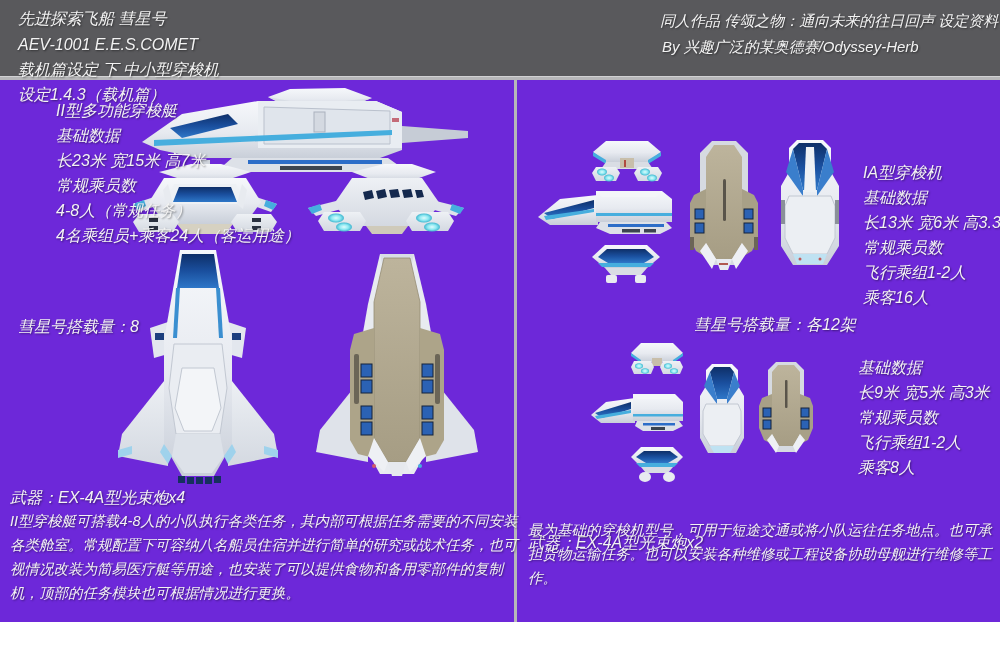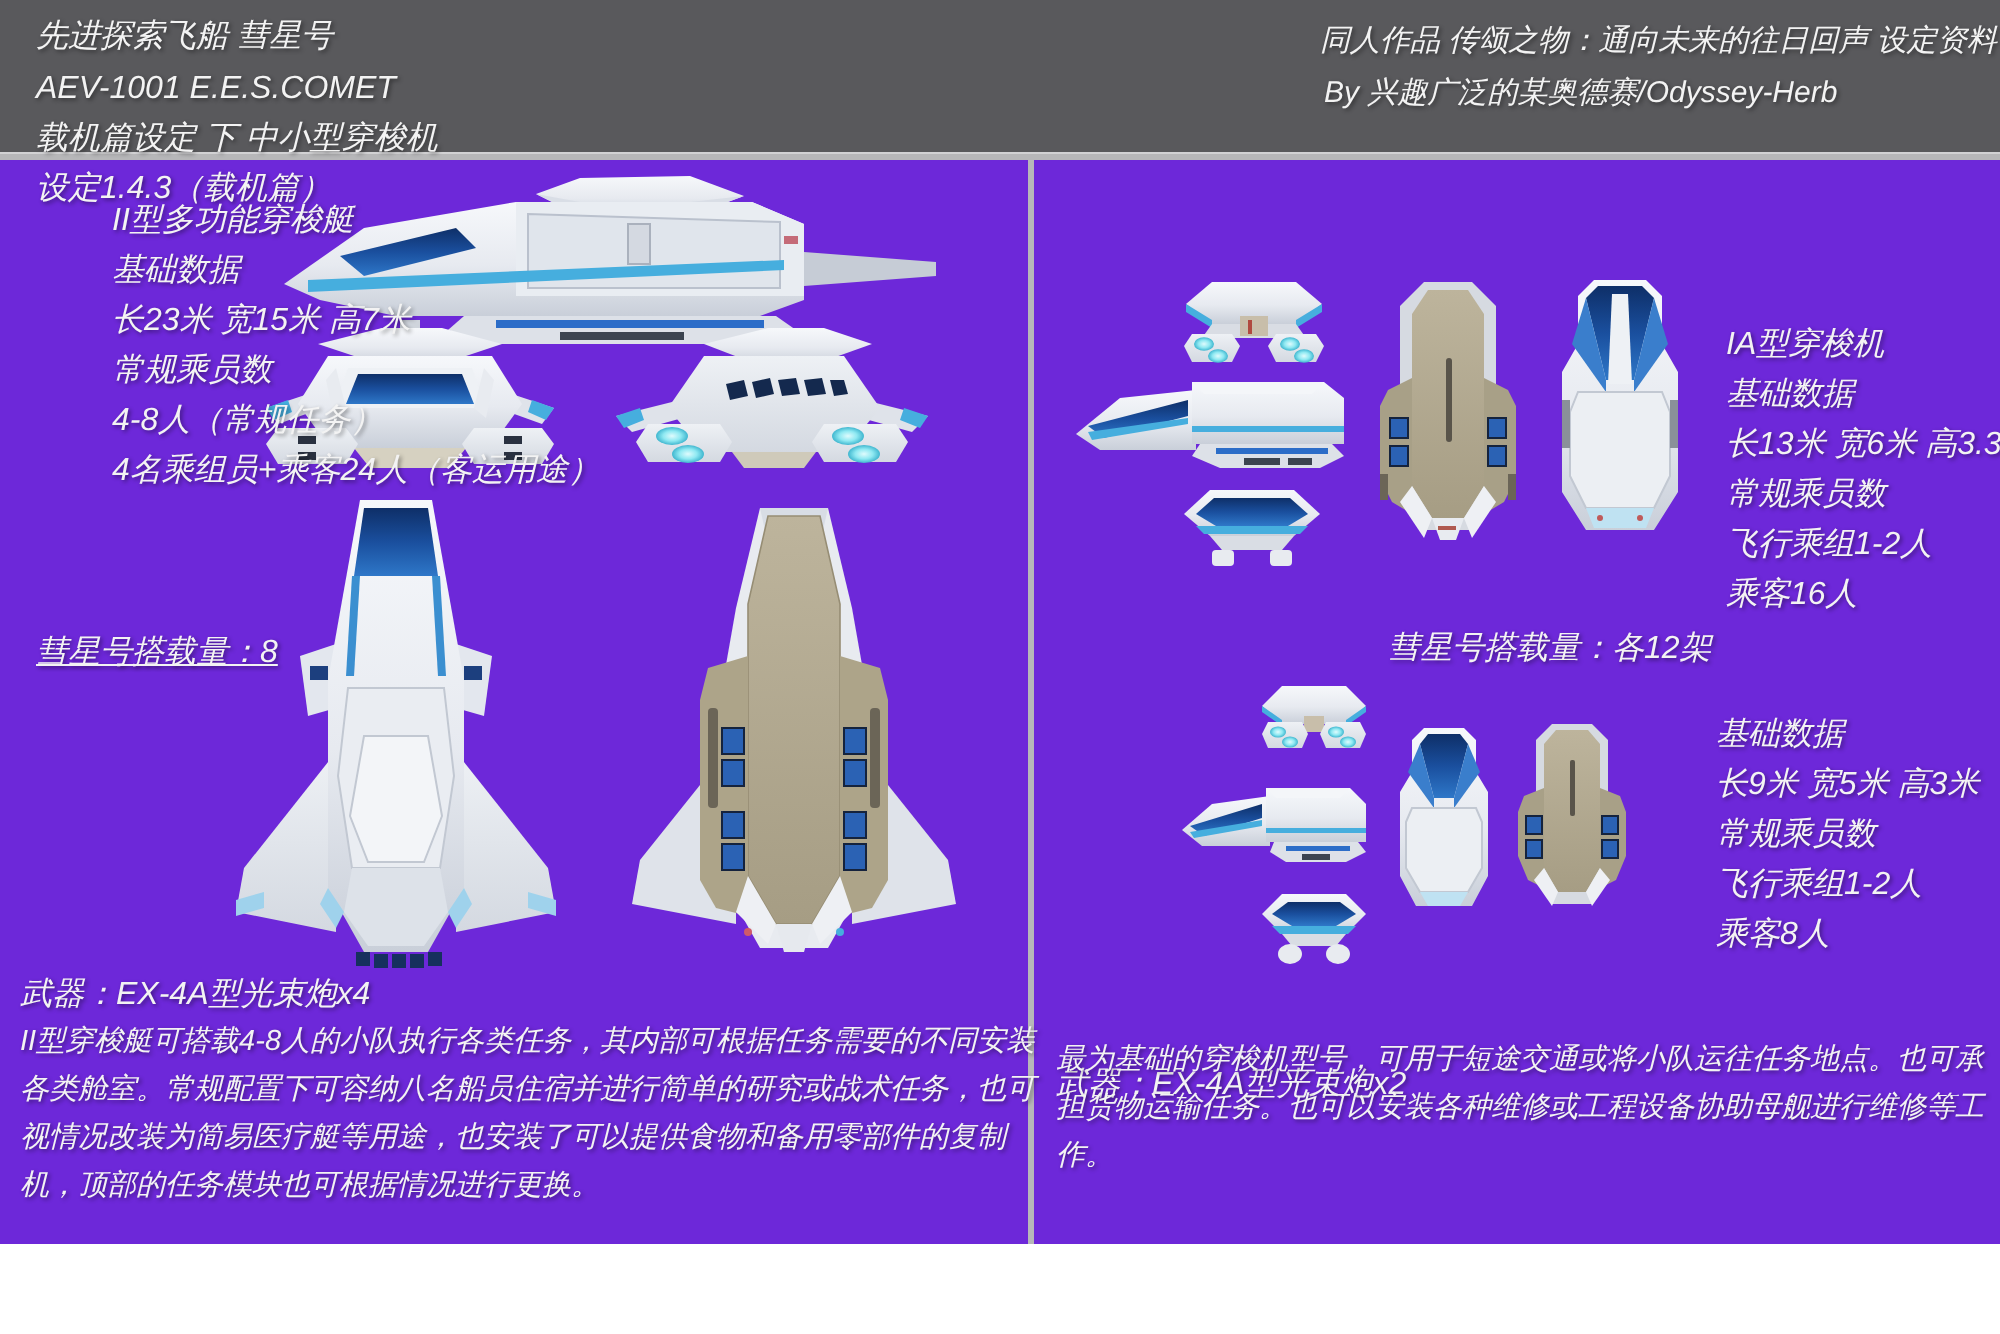--- a/index.html
+++ b/index.html
@@ -71,21 +71,21 @@
 
   <div class="txt" style="left:18px;top:82px;">设定1.4.3（载机篇）</div>
   <div class="txt spec-list" style="left:12px;top:98px;margin-left:44px;">
     <div>II型多功能穿梭艇</div>
     <div>基础数据</div>
     <div>长23米 宽15米 高7米</div>
     <div>常规乘员数</div>
     <div>4-8人（常规任务）</div>
     <div>4名乘组员+乘客24人（客运用途）</div>
   </div>
-  <div class="txt" style="left:18px;top:314px;text-decoration:underline;">彗星号搭载量：8</div>
+  <div class="txt" style="left:18px;top:314px;">彗星号搭载量：8</div>
   <div class="txt" style="left:10px;top:485px;">武器：EX-4A型光束炮x4</div>
   <div class="para" style="left:10px;top:509px;width:508px;">II型穿梭艇可搭载4-8人的小队执行各类任务，其内部可根据任务需要的不同安装各类舱室。常规配置下可容纳八名船员住宿并进行简单的研究或战术任务，也可视情况改装为简易医疗艇等用途，也安装了可以提供食物和备用零部件的复制机，顶部的任务模块也可根据情况进行更换。</div>
 
   <div class="txt spec-list" style="left:863px;top:160px;">
     <div>IA型穿梭机</div>
     <div>基础数据</div>
     <div>长13米 宽6米 高3.3米</div>
     <div>常规乘员数</div>
     <div>飞行乘组1-2人</div>
     <div>乘客16人</div>

